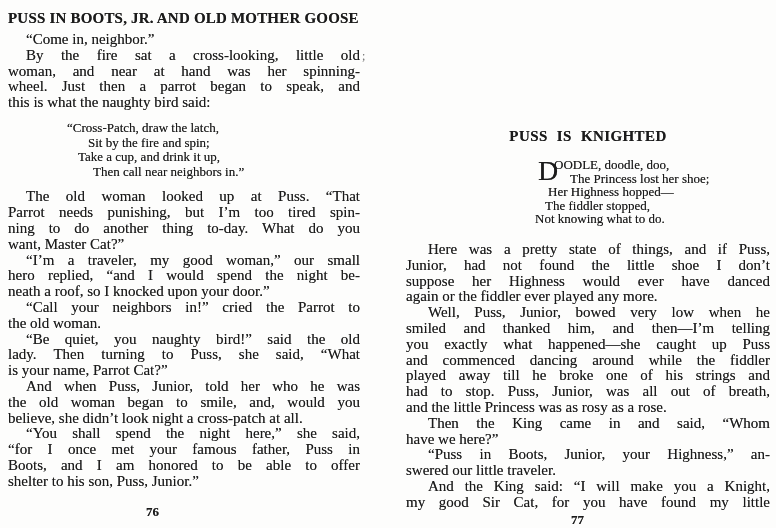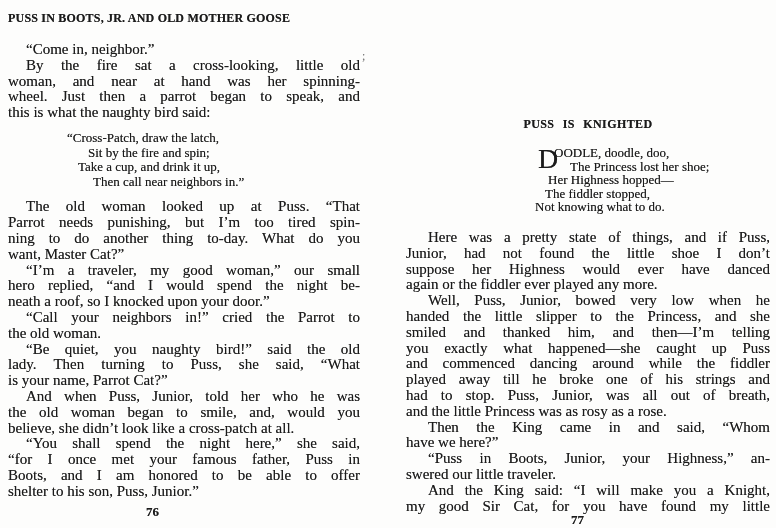--- a/index.html
+++ b/index.html
@@ -8,32 +8,32 @@
     background:#fdfdfc;
     font-family:"Liberation Serif","DejaVu Serif",serif;
     color:#1b1b1b;
     -webkit-font-smoothing:antialiased;
   }
   .page{position:absolute;}
   #page-left{left:8px;top:10px;width:352px;}
   #page-right{left:406px;top:112px;width:364px;}
 
   .running-header{
-    font-size:12px;font-weight:700;line-height:16px;
+    font-size:15px;font-weight:700;line-height:16px;
     letter-spacing:0.2px;white-space:nowrap;
     text-shadow:0 0 0.4px rgba(0,0,0,.6);
   }
   .chapter-title{
-    font-size:12px;font-weight:700;line-height:16px;
+    font-size:15px;font-weight:700;line-height:16px;
     text-align:center;word-spacing:5px;letter-spacing:0.4px;
     text-shadow:0 0 0.4px rgba(0,0,0,.6);
-    margin:4px 0 14px 0;
+    margin:16px 0 14px 0;
   }
   .bodytext{font-size:15px;line-height:15.8px;text-shadow:0 0 0.35px rgba(0,0,0,.55);}
-  #page-left .bodytext{margin-top:16px;}
+  #page-left .bodytext{margin-top:6px;}
   .paragraph{margin:0;}
   .pline{text-align:justify;text-align-last:justify;}
   .pline.last{text-align-last:left;}
   .paragraph.justify-all .pline.last{text-align-last:justify;}
   .pline.first{padding-left:18px;}
   #page-right .pline.first{padding-left:22px;}
 
   .verse{font-size:13px;text-shadow:0 0 0.3px rgba(0,0,0,.55);}
   .verse .vline{text-align:left;text-align-last:left;white-space:nowrap;}
   #verse-left{margin:10px 0 10px 0;line-height:14.6px;}
@@ -93,21 +93,21 @@
         <div class="pline last">the old woman.</div>
       </div>
     <div class="paragraph">
         <div class="pline first">“Be quiet, you naughty bird!” said the old</div>
         <div class="pline">lady. Then turning to Puss, she said, “What</div>
         <div class="pline last">is your name, Parrot Cat?”</div>
       </div>
     <div class="paragraph">
         <div class="pline first">And when Puss, Junior, told her who he was</div>
         <div class="pline">the old woman began to smile, and, would you</div>
-        <div class="pline last">believe, she didn’t look like a cross-patch at all.</div>
+        <div class="pline last">believe, she didn’t look night a cross-patch at all.</div>
       </div>
     <div class="paragraph">
         <div class="pline first">“You shall spend the night here,” she said,</div>
         <div class="pline">“for I once met your famous father, Puss in</div>
         <div class="pline">Boots, and I am honored to be able to offer</div>
         <div class="pline last">shelter to his son, Puss, Junior.”</div>
       </div>
   </div>
 </div>
 
@@ -123,21 +123,20 @@
     </div>
   <div class="bodytext">
     <div class="paragraph">
         <div class="pline first">Here was a pretty state of things, and if Puss,</div>
         <div class="pline">Junior, had not found the little shoe I don’t</div>
         <div class="pline">suppose her Highness would ever have danced</div>
         <div class="pline last">again or the fiddler ever played any more.</div>
       </div>
     <div class="paragraph">
         <div class="pline first">Well, Puss, Junior, bowed very low when he</div>
-        <div class="pline">handed the little slipper to the Princess, and she</div>
         <div class="pline">smiled and thanked him, and then—I’m telling</div>
         <div class="pline">you exactly what happened—she caught up Puss</div>
         <div class="pline">and commenced dancing around while the fiddler</div>
         <div class="pline">played away till he broke one of his strings and</div>
         <div class="pline">had to stop. Puss, Junior, was all out of breath,</div>
         <div class="pline last">and the little Princess was as rosy as a rose.</div>
       </div>
     <div class="paragraph">
         <div class="pline first">Then the King came in and said, “Whom</div>
         <div class="pline last">have we here?”</div>

